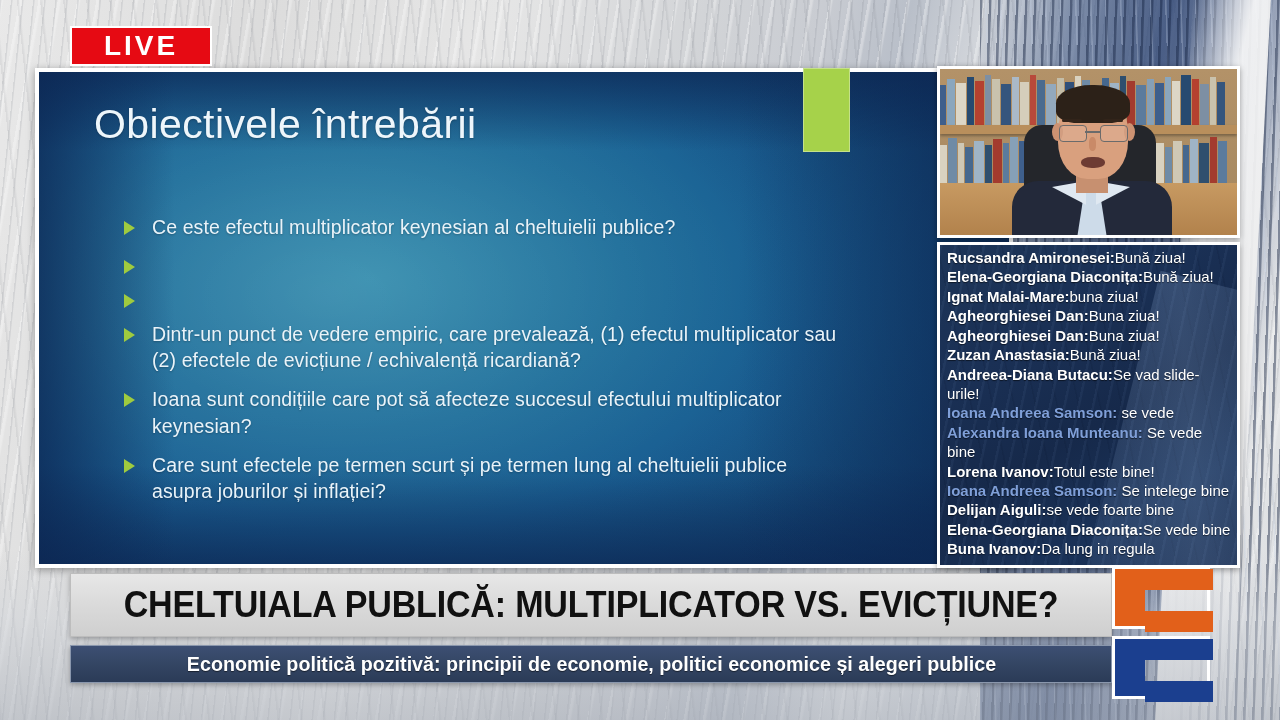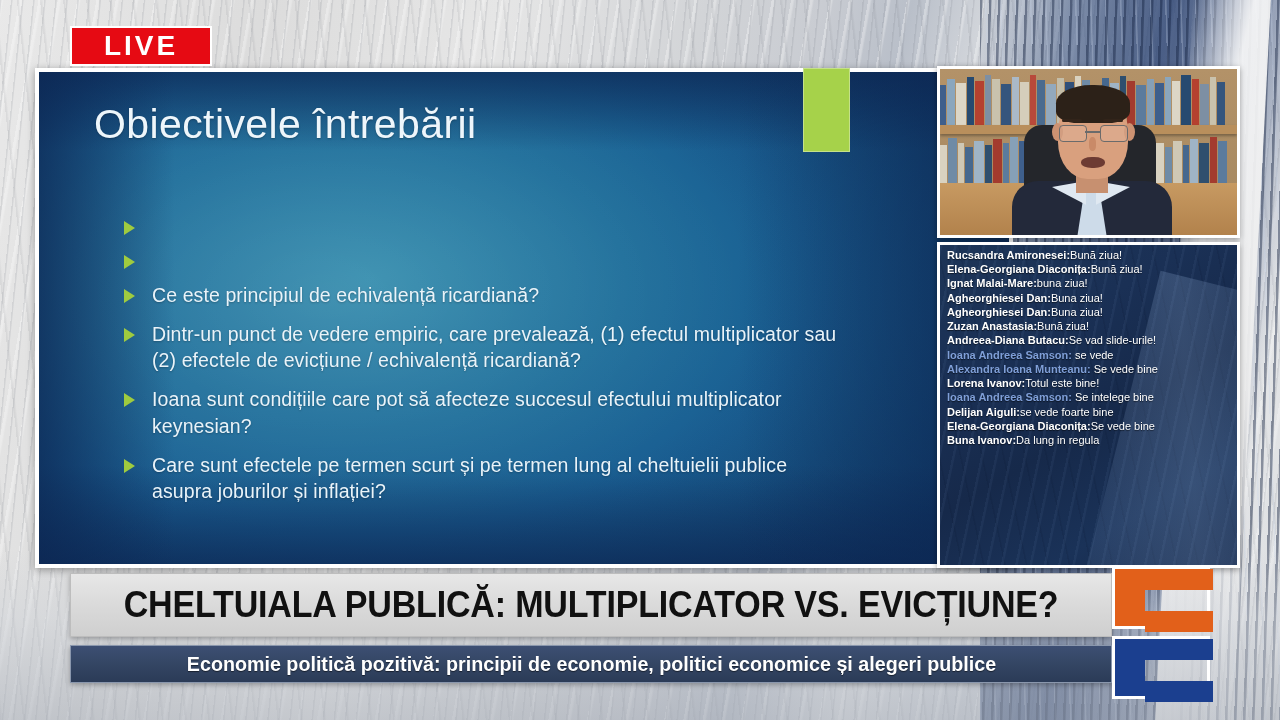--- a/index.html
+++ b/index.html
@@ -103,21 +103,21 @@
     border:3px solid #ffffff;box-sizing:border-box;overflow:hidden;
     background:linear-gradient(150deg,#1d3558 0%,#1a3055 30%,#16294a 55%,#1a3258 78%,#15284a 100%);
     box-shadow:0 2px 6px rgba(0,0,0,.35);}
   #chat .tex{position:absolute;inset:0;opacity:.5;
     background-image:repeating-linear-gradient(102deg, rgba(120,150,195,.16) 0px, rgba(120,150,195,.16) 2px, rgba(0,0,0,0) 3px, rgba(0,0,0,0) 14px),
                      repeating-linear-gradient(78deg, rgba(8,18,40,.22) 0px, rgba(8,18,40,.22) 1px, rgba(0,0,0,0) 2px, rgba(0,0,0,0) 21px);}
   #chat .diag{position:absolute;right:-40px;top:40px;width:160px;height:340px;
     background:linear-gradient(72deg,rgba(130,160,205,.10) 0%,rgba(160,190,230,.22) 48%,rgba(130,160,205,.05) 100%);
     transform:rotate(14deg);}
   #chat-list{position:relative;padding:3px 6px 0 7px;}
-  .msg{font-size:11px;line-height:1.295;margin-bottom:0px;color:#ffffff;
+  .msg{font-size:15px;line-height:1.295;margin-bottom:0px;color:#ffffff;
     text-shadow:0 1px 1px rgba(0,0,0,.55);}
   .msg .who{font-weight:bold;}
   .msg.hl .who{color:#7f9fd8;}
   .msg .txt{font-weight:400;}
 
   
   #headline{position:absolute;left:70px;top:573px;width:1040px;height:62px;
     background:linear-gradient(180deg,#e7e7e7 0%,#dadada 50%,#cfcfcf 100%);
     border:1px solid #bdbdbd;display:flex;align-items:center;justify-content:center;
     box-shadow:0 2px 5px rgba(0,0,0,.28);}
@@ -159,27 +159,27 @@
   <span>LIVE</span>
 </div>
 
 <div id="slide">
   <div class="vignette"></div>
   <div class="edge-dark"></div>
   <div id="slide-title">Obiectivele întrebării</div>
   <div id="bullets">
       <div class="bullet">
         <div class="tri"></div>
-      </div>
-      <div class="bullet">
-        <div class="tri"></div>
-      </div>
-      <div class="bullet">
-        <div class="tri"></div>
-        <div class="btext">Ce este principiul de echivalență ricardiană?</div>
+        <div class="btext">Ce este efectul multiplicator keynesian al cheltuielii publice?</div>
+      </div>
+      <div class="bullet">
+        <div class="tri"></div>
+      </div>
+      <div class="bullet">
+        <div class="tri"></div>
       </div>
       <div class="bullet">
         <div class="tri"></div>
         <div class="btext">Dintr-un punct de vedere empiric, care prevalează, (1) efectul multiplicator sau (2) efectele de evicțiune / echivalență ricardiană?</div>
       </div>
       <div class="bullet">
         <div class="tri"></div>
         <div class="btext">Ioana sunt condițiile care pot să afecteze succesul efectului multiplicator keynesian?</div>
       </div>
       <div class="bullet">

